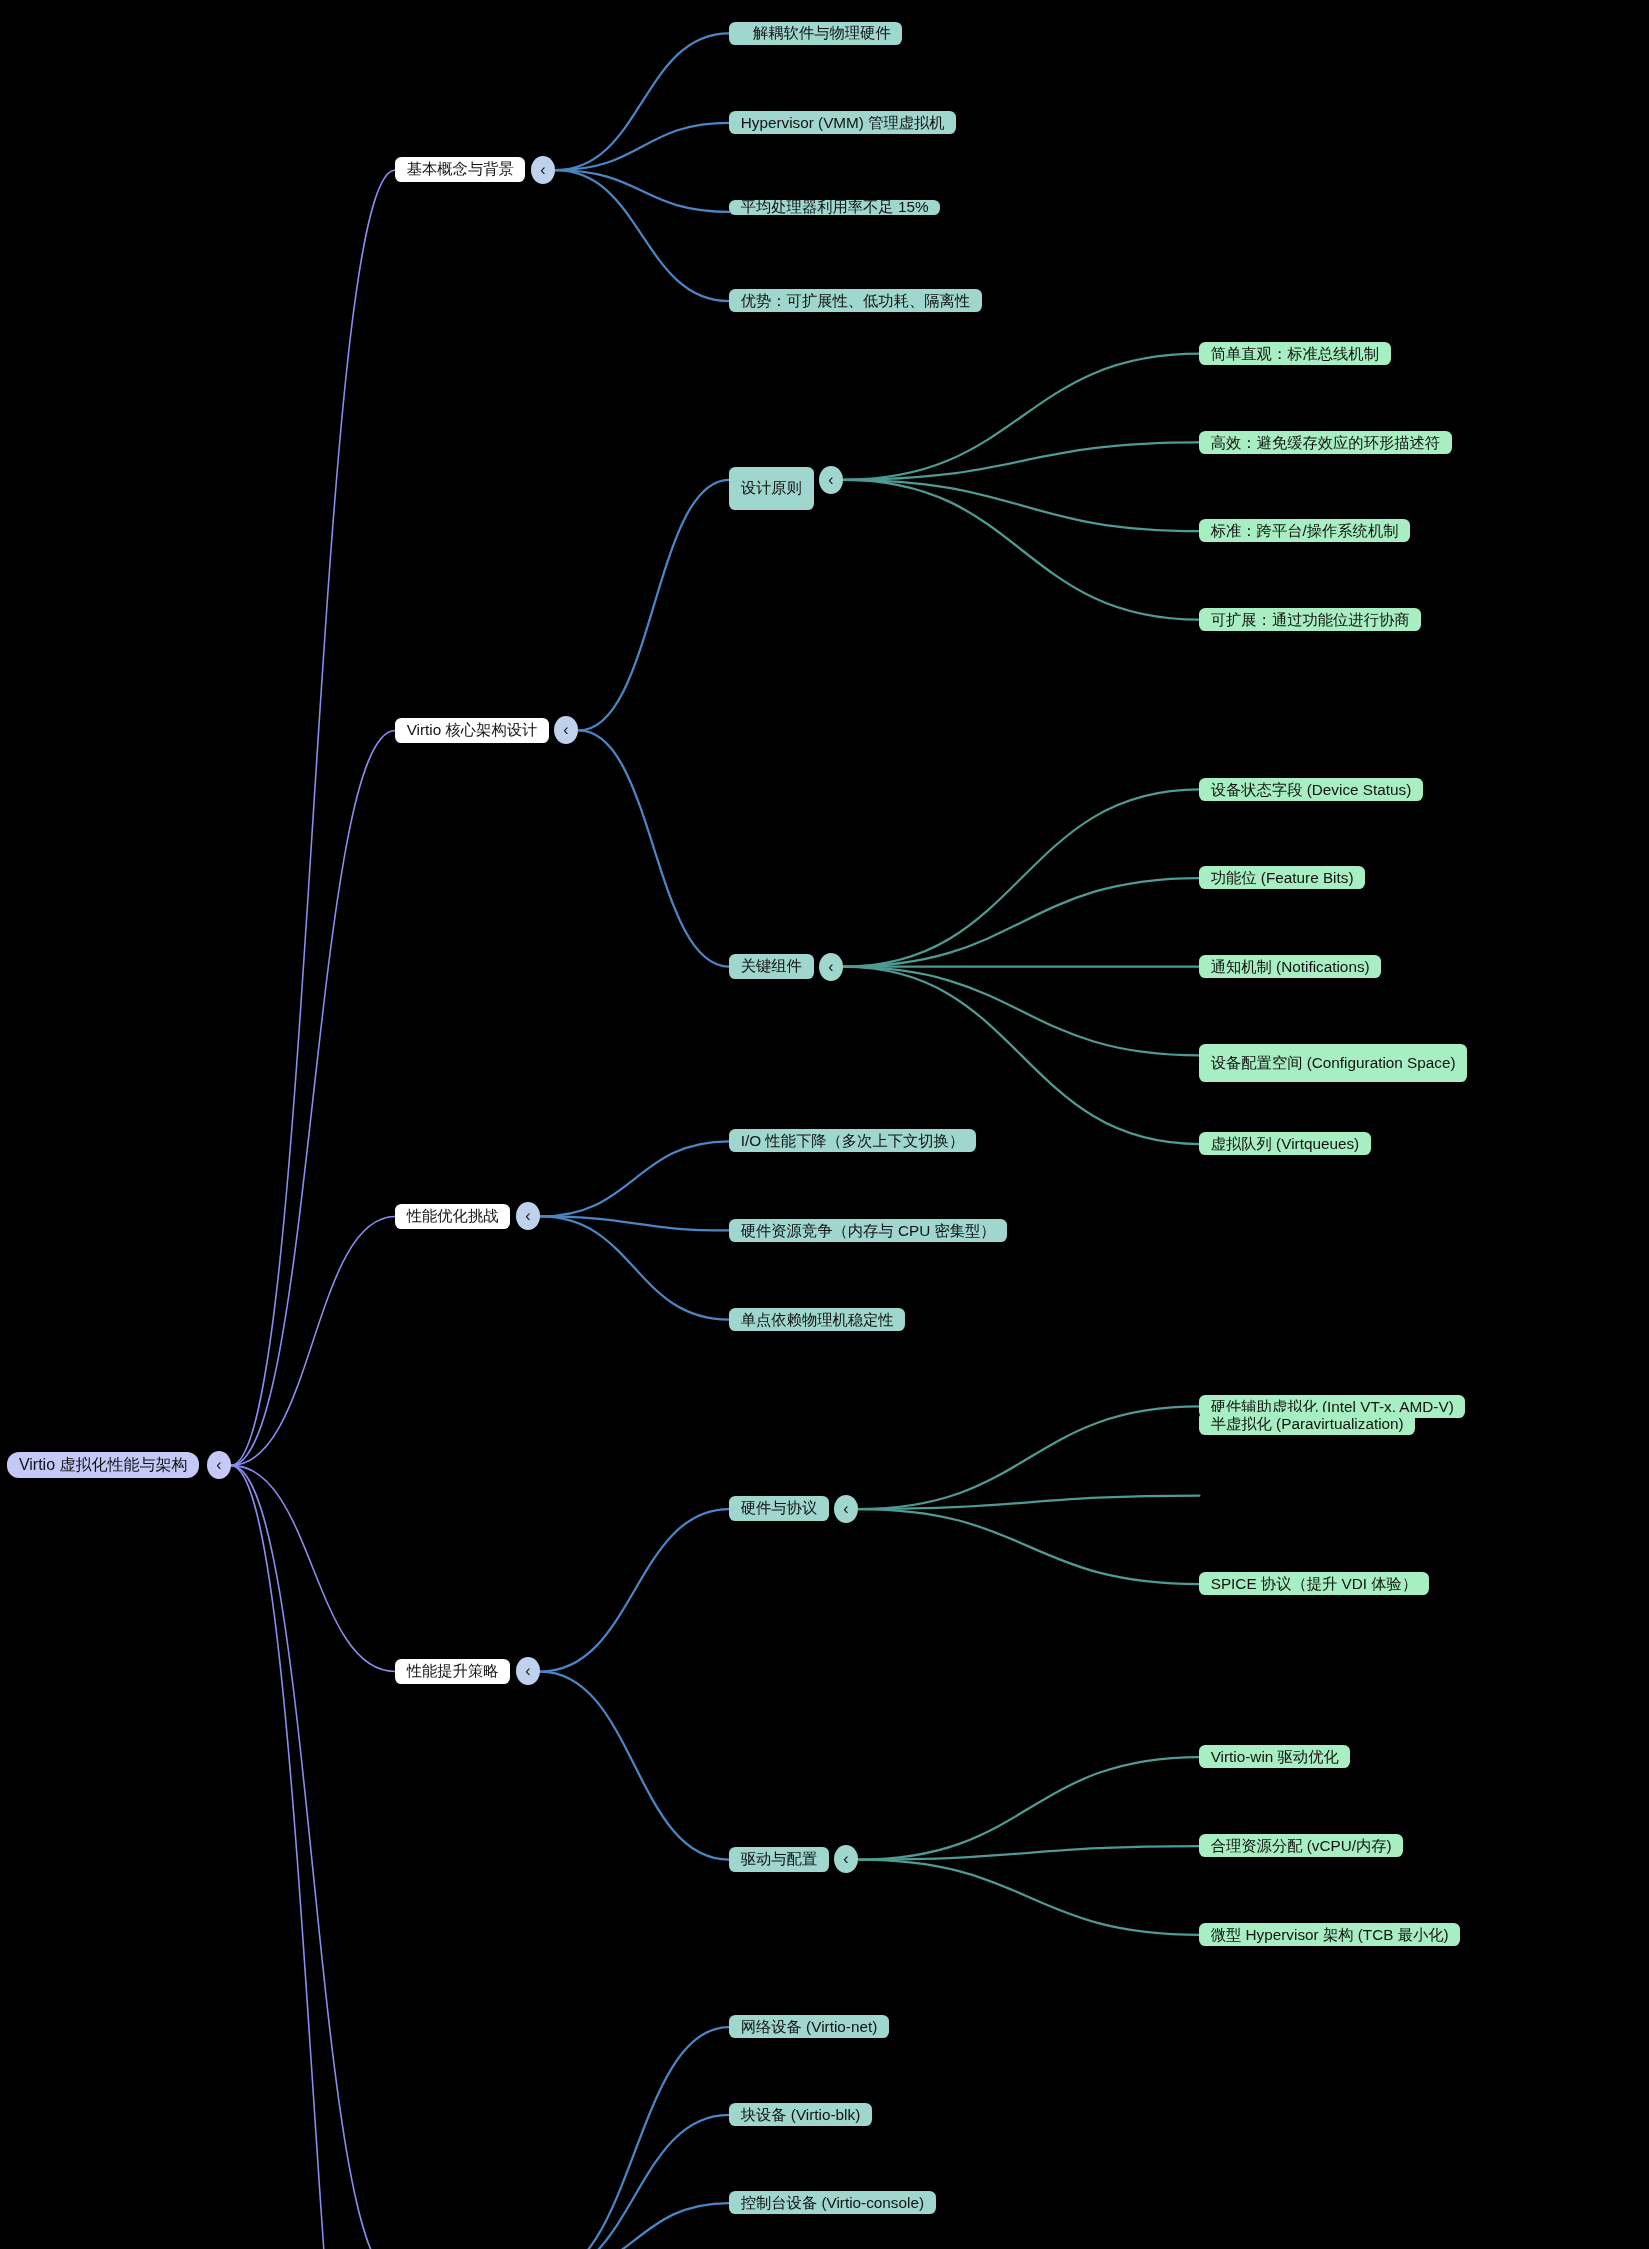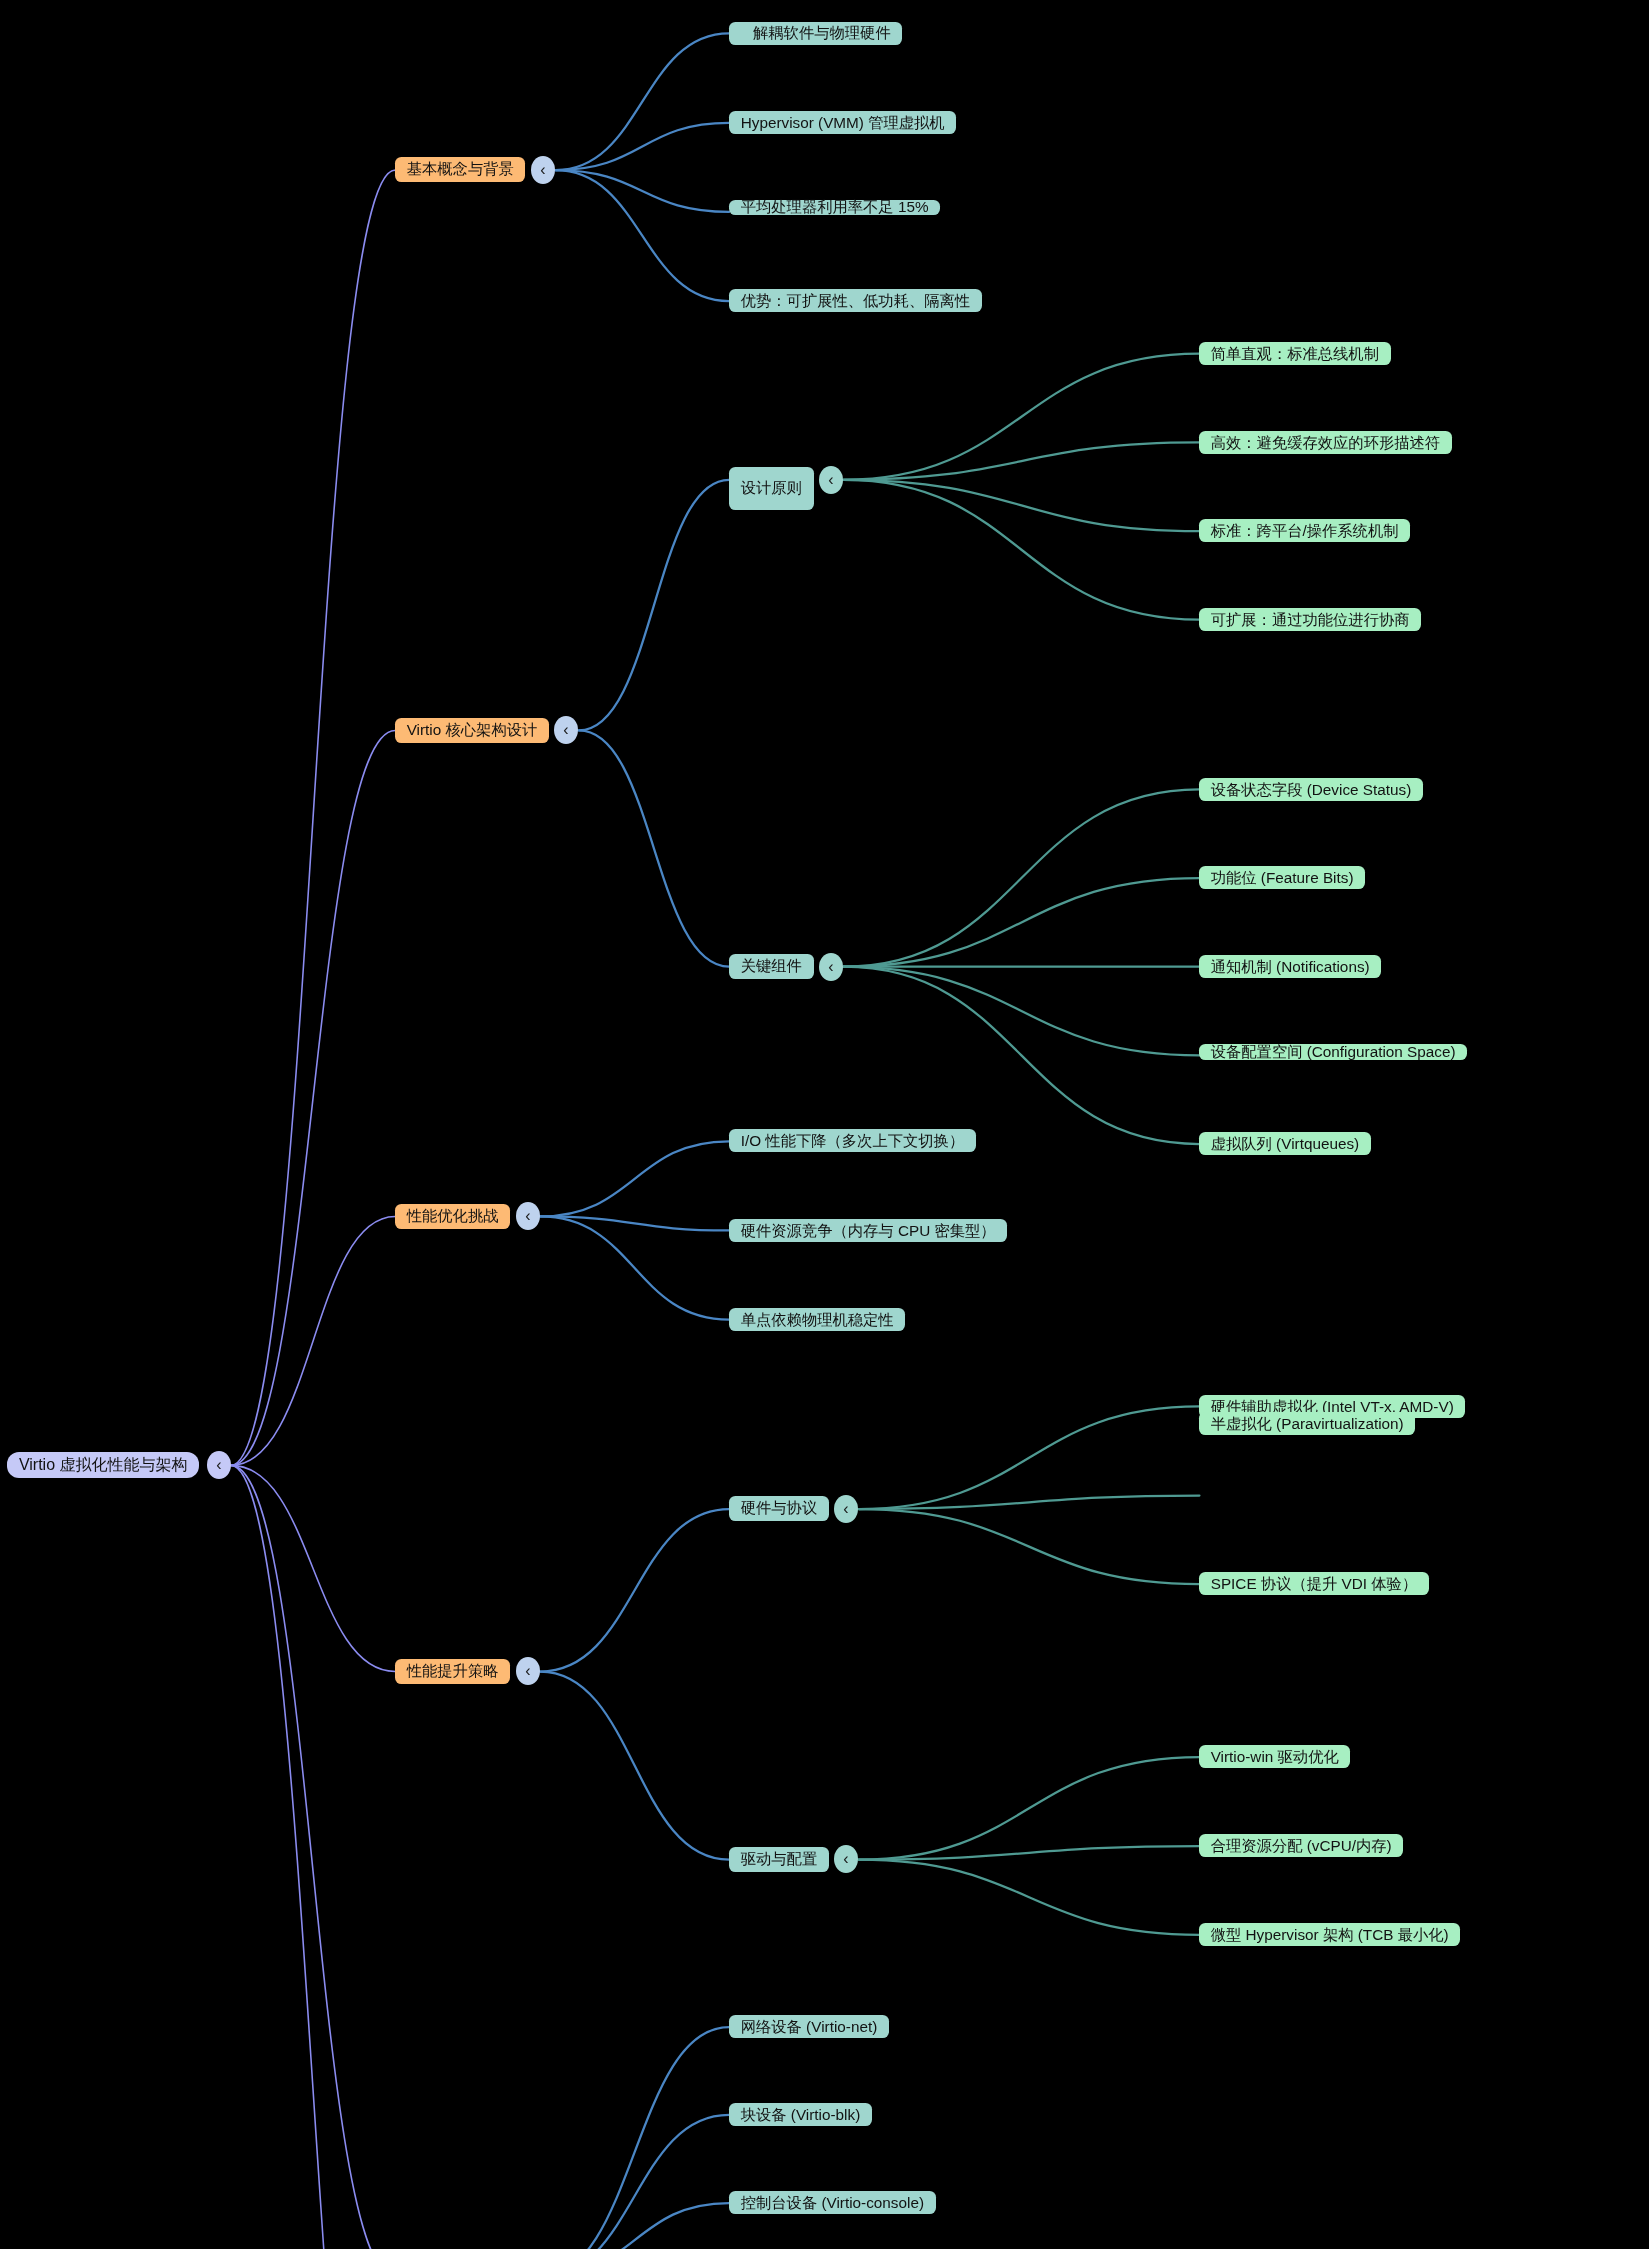--- a/index.html
+++ b/index.html
@@ -4,21 +4,21 @@
 <style>
   html,body{margin:0;padding:0;background:#000;}
   body{width:1650px;height:2897px;position:relative;overflow:hidden;
        font-family:"Liberation Sans","DejaVu Sans",sans-serif;}
   #canvas{position:absolute;inset:0;width:1650px;height:2897px;}
   svg#links{position:absolute;left:0;top:0;width:1650px;height:2897px;pointer-events:none;}
   .node{position:absolute;box-sizing:border-box;display:flex;align-items:center;
         justify-content:center;border-radius:6.3px;color:#121212;
         font-size:15.3px;line-height:1.2;white-space:nowrap;padding:0 11.7px;}
   .node.root{background:#c5c9f7;font-size:16px;border-radius:12px;}
-  .node.l1{background:#fdba74;}
+  .node.l1{background:#ffffff;}
   .node.l2{background:#9fd6ce;}
   .node.l3{background:#a7efc2;}
   .toggle{position:absolute;width:24px;height:28px;border-radius:50%;
           display:flex;align-items:center;justify-content:center;
           font-size:16px;color:#1a1a1a;font-family:"Liberation Sans",sans-serif;
           line-height:1;cursor:pointer;}
   .toggle.root{background:#c5c9f7;}
   .toggle.l1{background:#bed2ee;}
   .toggle.l2{background:#9fd6ce;}
 </style>
@@ -116,21 +116,21 @@
       <div class="toggle l2" style="left: 819px; top: 953px;">‹</div>
       <div class="node l3" style="left: 1199px; top: 778px; min-width: 162px; height: 23.4px;">
         <span>设备状态字段 (Device Status)</span>
       </div>
       <div class="node l3" style="left: 1199px; top: 866px; min-width: 123px; height: 23.4px;">
         <span>功能位 (Feature Bits)</span>
       </div>
       <div class="node l3" style="left: 1199px; top: 955px; min-width: 139px; height: 23.4px;">
         <span>通知机制 (Notifications)</span>
       </div>
-      <div class="node l3" style="left: 1199px; top: 1044px; min-width: 194px; height: 16px; justify-content: center;">
+      <div class="node l3" style="left: 1199px; top: 1044px; min-width: 194px; height: 38px; justify-content: center;">
         <span>设备配置空间 (Configuration Space)</span>
       </div>
       <div class="node l3" style="left: 1199px; top: 1132px; min-width: 129px; height: 23.4px;">
         <span>虚拟队列 (Virtqueues)</span>
       </div>
       <div class="node l1" style="left: 395px; top: 1204px; min-width: 85px; height: 25px;">
         <span>性能优化挑战</span>
       </div>
       <div class="toggle l1" style="left: 516px; top: 1202px;">‹</div>
       <div class="node l2" style="left: 729px; top: 1129px; min-width: 180px; height: 23.4px;">

